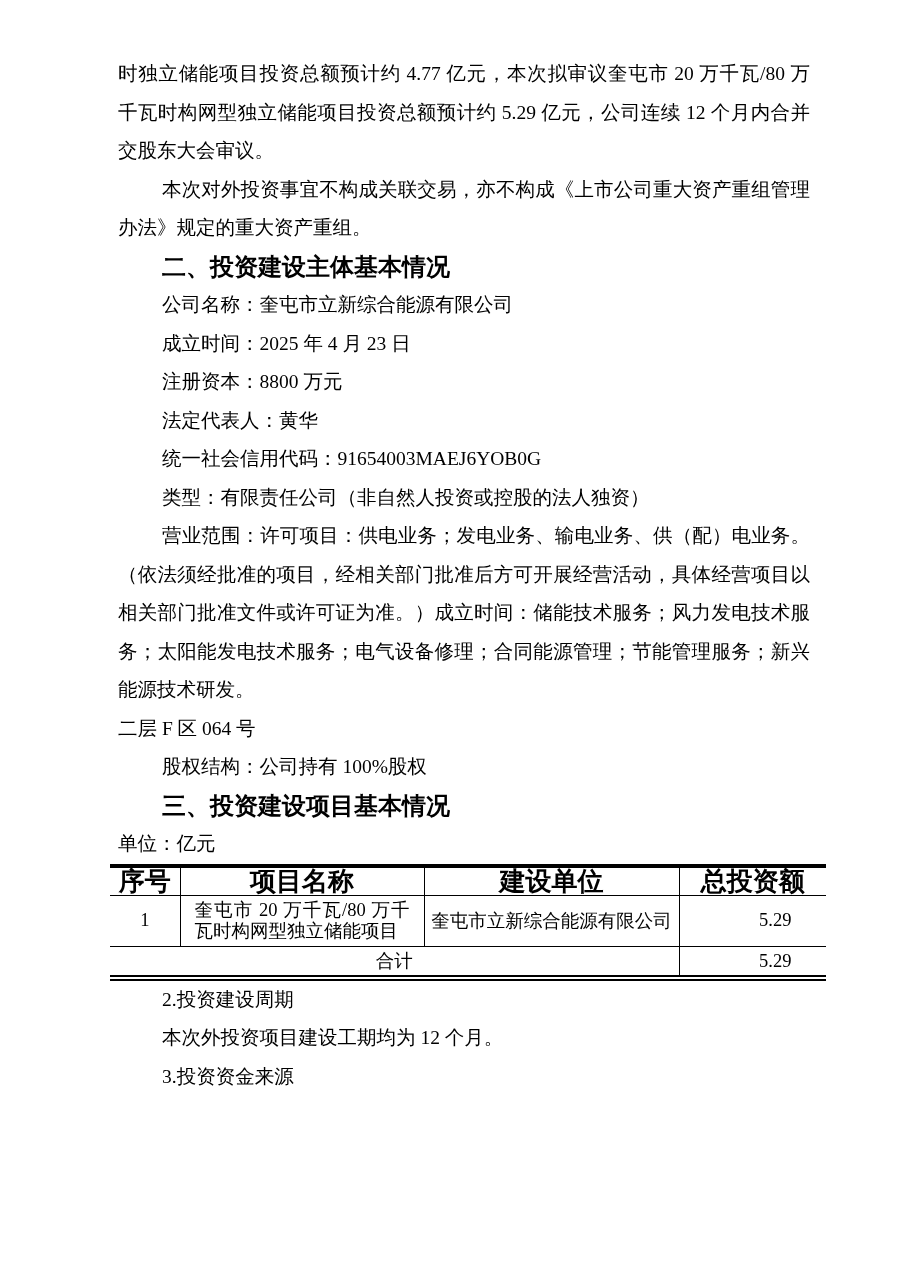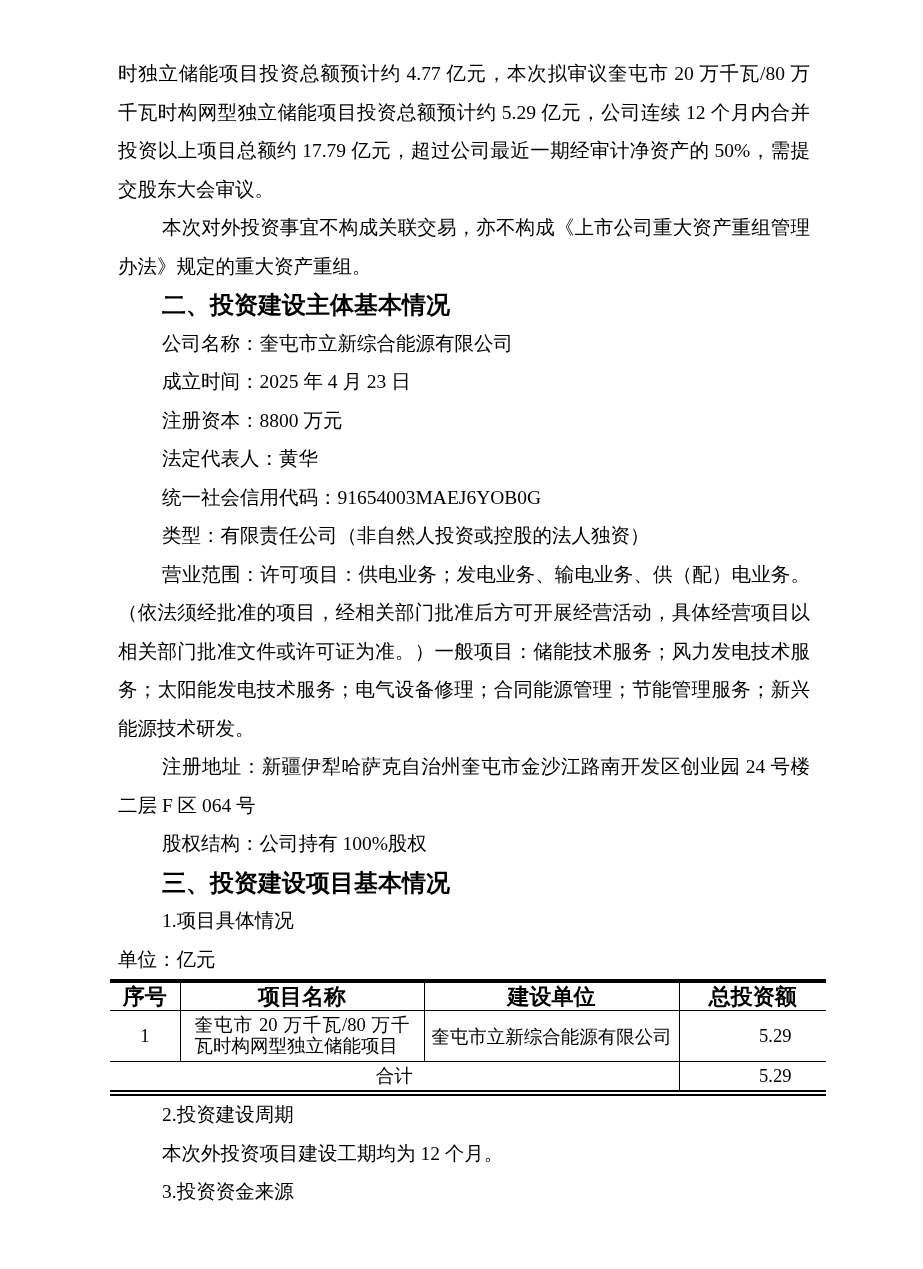--- a/index.html
+++ b/index.html
@@ -32,21 +32,21 @@
     border-bottom:6px double #000000;
     font-size:18.5px;
   }
   table.ptable col.c1 { width:70px; }
   table.ptable col.c2 { width:244px; }
   table.ptable col.c3 { width:255px; }
   table.ptable col.c4 { width:147px; }
   table.ptable th {
     font-weight:bold; height:27px; line-height:27px;
     border-bottom:1px solid #000000; text-align:center; padding:0;
-    font-size:22px;
+    font-size:26px;
   }
   table.ptable td { vertical-align:middle; }
   td.bl, th.bl { border-left:1px solid #000000;padding-left:46px; }
   td.bb { border-bottom:1px solid #000000; }
   td.ctr { text-align:center; }
   td.name-cell {
     padding:0 14px; line-height:21px; height:48px;
     text-align:justify;
   }
   td.seq-cell { height:48px; }
@@ -55,41 +55,38 @@
   td.total-cell { height:26px; line-height:26px; }
 </style>
 </head>
 <body>
 
 <div class="page">
   <div class="content">
 
     <div class="ln fill">时独立储能项目投资总额预计约 4.77 亿元，本次拟审议奎屯市 20 万千瓦/80 万</div>
     <div class="ln fill">千瓦时构网型独立储能项目投资总额预计约 5.29 亿元，公司连续 12 个月内合并</div>
-    <div class="ln fill">投资以上项目总额约 17.79 亿元，超过公司最近一期经审计净资产的 50%，需提</div>
     <div class="ln">交股东大会审议。</div>
     <div class="ln ind fill">本次对外投资事宜不构成关联交易，亦不构成《上市公司重大资产重组管理</div>
     <div class="ln">办法》规定的重大资产重组。</div>
     <div class="ln ind bold">二、投资建设主体基本情况</div>
     <div class="ln ind">公司名称：奎屯市立新综合能源有限公司</div>
     <div class="ln ind">成立时间：2025 年 4 月 23 日</div>
     <div class="ln ind">注册资本：8800 万元</div>
     <div class="ln ind">法定代表人：黄华</div>
     <div class="ln ind">统一社会信用代码：91654003MAEJ6YOB0G</div>
     <div class="ln ind">类型：有限责任公司（非自然人投资或控股的法人独资）</div>
     <div class="ln ind fill">营业范围：许可项目：供电业务；发电业务、输电业务、供（配）电业务。</div>
     <div class="ln fill">（依法须经批准的项目，经相关部门批准后方可开展经营活动，具体经营项目以</div>
-    <div class="ln fill">相关部门批准文件或许可证为准。）一般项目：储能技术服务；风力发电技术服</div>
+    <div class="ln fill">相关部门批准文件或许可证为准。）成立时间：储能技术服务；风力发电技术服</div>
     <div class="ln fill">务；太阳能发电技术服务；电气设备修理；合同能源管理；节能管理服务；新兴</div>
     <div class="ln">能源技术研发。</div>
-    <div class="ln ind fill">注册地址：新疆伊犁哈萨克自治州奎屯市金沙江路南开发区创业园 24 号楼</div>
     <div class="ln">二层 F 区 064 号</div>
     <div class="ln ind">股权结构：公司持有 100%股权</div>
     <div class="ln ind bold">三、投资建设项目基本情况</div>
-    <div class="ln ind">1.项目具体情况</div>
 
     <div class="unit-line">单位：亿元</div>
 
     <table class="ptable">
       <colgroup>
         <col class="c1">
           <col class="c2">
           <col class="c3">
           <col class="c4">
       </colgroup>

